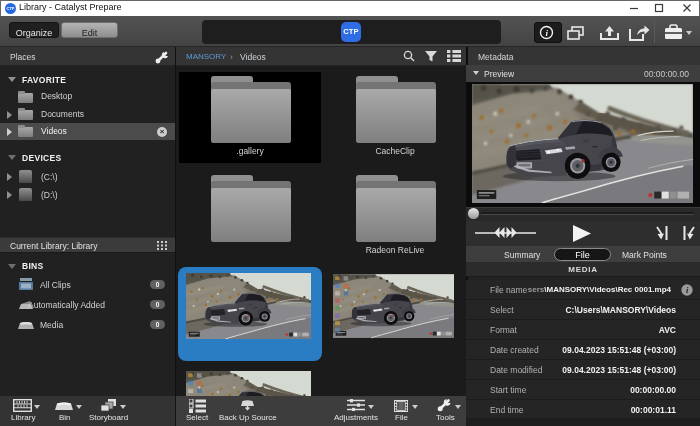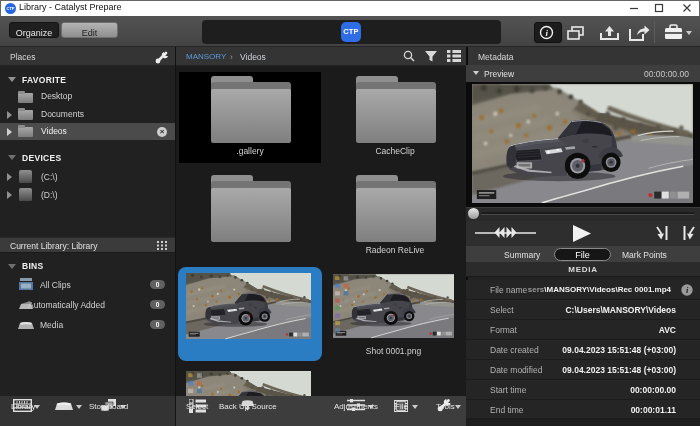--- a/index.html
+++ b/index.html
@@ -45,21 +45,21 @@
   .xcirc { position:absolute; width:10px; height:10px; border-radius:5px; background:#cecece; color:#2c2c2c;
      font-size:8px; line-height:10px; text-align:center; font-weight:bold; }
   .drive { position:absolute; width:13px; height:13px; background:linear-gradient(#909090,#4a4a4a); border-radius:2px 2px 1px 1px; }
   #curlib { left:0; top:237px; width:175px; height:16px; background:#3b3b3b; border-top:1px solid #2a2a2a; border-bottom:1px solid #1a1a1a; }
   .badge { position:absolute; width:15px; height:9px; background:#616161; border-radius:4.5px;
      color:#fff; font-size:6.5px; font-weight:bold; text-align:center; line-height:9px; }
 
   
   #lbbar { left:0; top:396px; width:175px; height:30px; background:#333333; }
   #mbbar { left:175px; top:396px; width:291px; height:30px; background:#3d3d3d; border-left:1px solid #151515; }
-  .bbtxt { position:absolute; top:402px; font-size:8px; color:#e4e4e4; }
+  .bbtxt { position:absolute; top:413px; font-size:8px; color:#e4e4e4; }
   .dropdown { position:absolute; width:0; height:0; border-left:3px solid transparent; border-right:3px solid transparent; border-top:4px solid #cccccc; }
 
   
   #crumb-mansory { color:#5f9bd8; }
   .cell { position:absolute; width:142px; height:91px; }
   .cellhl { background:#000000; }
   .bigfolder { position:absolute; left:32px; top:4px; width:80px; height:67px; }
   .bf-back { position:absolute; left:0px; top:0px; width:42px; height:14px; background:#8f8f8f; border-radius:3px 3px 0 0; }
   .bf-backb { position:absolute; left:0px; top:6px; width:80px; height:61px; background:#747474; border-radius:3px; }
   .bf-front { position:absolute; left:0px; top:13px; width:80px; height:54px; background:linear-gradient(#a9a9a9,#7f7f7f); border-radius:2px 2px 3px 3px; }
@@ -291,21 +291,20 @@
         <use href="#carscene"></use>
       </svg>
   </div>
 
   <div class="abs thumbimg" style="left:333px; top:273px; width:121px; height:66px;">
     <svg width="121" height="66" viewBox="0 0 228 120">
         <use href="#carscene"></use>
         <use href="#deskicons"></use>
       </svg>
   </div>
-  <div class="abs thumbname" style="left:333px; top:346px; width:121px; color:#cfcfcf;">Shot 0001.png</div>
 
   <div class="abs thumbimg" style="left:186px; top:370px; width:125px; height:26px;">
     <svg width="125" height="68" viewBox="0 0 228 120">
         <use href="#carscene"></use>
         <use href="#deskicons"></use>
       </svg>
   </div>
 
   <div class="abs" id="mbbar"></div>
   <svg class="abs" style="left:189px; top:399px;" width="17" height="14" viewBox="0 0 17 14">

